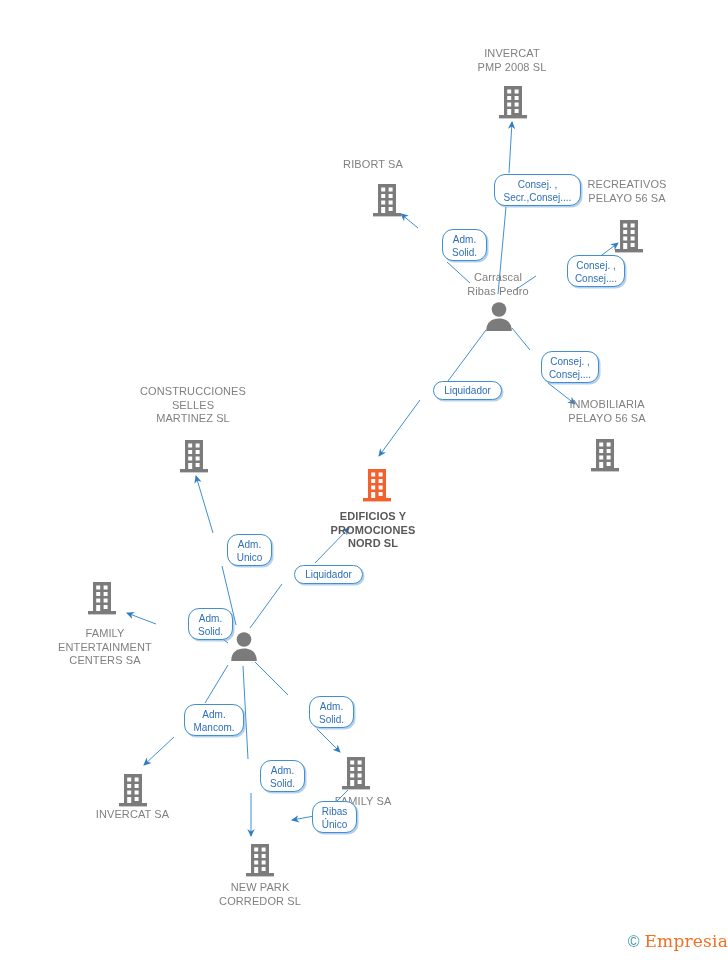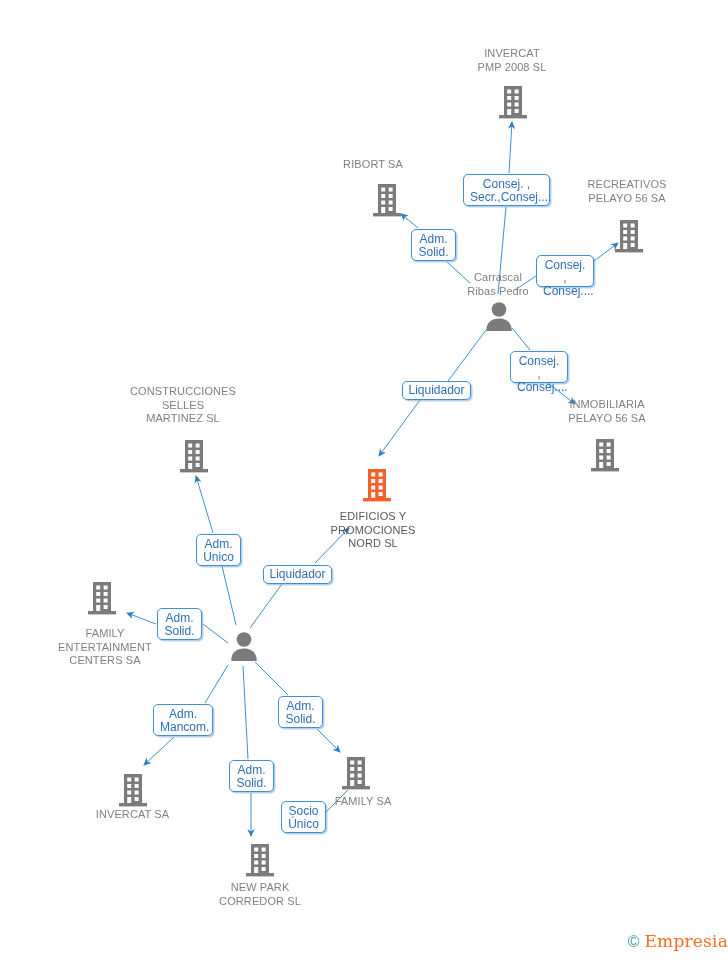--- a/index.html
+++ b/index.html
@@ -32,41 +32,42 @@
   }
   .node-label {
     font-size: 11px;
     line-height: 13.5px;
     color: #808080;
     white-space: pre-line;
     letter-spacing: 0.1px;
   }
   .node-label.focus {
     color: #58585a;
-    font-weight: normal;
+    font-weight: bold;
     font-size: 11px;
     letter-spacing: 0.1px;
   }
   .icon-wrap {
     display: block;
     line-height: 0;
   }
   .rel-box {
     position: absolute;
     border: 1px solid #3f8fd2;
-    border-radius: 5px;
+    border-radius: 11px;
     background: #ffffff;
     color: #2e6fb7;
-    font-size: 12px;
+    font-size: 10px;
     line-height: 13px;
     text-align: center;
     padding: 3px 6px 4px 6px;
     white-space: pre-line;
     box-shadow: 1.5px 1.5px 0 0 rgba(120,170,220,0.55);
     box-sizing: border-box;
+    margin-left: 31px;
   }
   .footer-mark {
     position: absolute;
     right: 12px;
     bottom: 10px;
     display: flex;
     align-items: center;
     gap: 5px;
   }
   .copy-glyph {
@@ -236,21 +237,21 @@
         <rect x="17.6" y="5.5" width="4" height="4" fill="#ffffff"></rect>
         <rect x="10.2" y="12" width="4" height="4" fill="#ffffff"></rect>
         <rect x="17.6" y="12" width="4" height="4" fill="#ffffff"></rect>
         <rect x="10.2" y="18.5" width="4" height="4" fill="#ffffff"></rect>
         <rect x="17.6" y="18.5" width="4" height="4" fill="#ffffff"></rect>
         <rect x="10.2" y="25" width="4" height="6" fill="#ffffff"></rect>
         <rect x="17.6" y="25" width="4" height="4" fill="#ffffff"></rect>
       </svg>
     </span>
   </div>
-  <div class="node" style="left:108px; top:385px; width:150px;">
+  <div class="node" style="left:118px; top:385px; width:150px;">
     <div class="node-label">CONSTRUCCIONES
 SELLES
 MARTINEZ  SL</div>
   </div>
 
   <div class="node" style="left:361px; top:467px;">
     <span class="icon-wrap">
       <svg width="32" height="36" viewBox="0 0 32 36" xmlns="http://www.w3.org/2000/svg">
         <rect x="7" y="2" width="18" height="29" fill="#f4612c"></rect>
         <rect x="2" y="31" width="28" height="3.4" fill="#f4612c"></rect>
@@ -387,21 +388,21 @@
 
   <div class="rel-box" style="left:278px; top:696px; width:45px; height:32px;">Adm.
 Solid.</div>
 
   <div class="rel-box" style="left:153px; top:704px; width:60px; height:32px;">Adm.
 Mancom.</div>
 
   <div class="rel-box" style="left:229px; top:760px; width:45px; height:32px;">Adm.
 Solid.</div>
 
-  <div class="rel-box" style="left:281px; top:801px; width:45px; height:32px;">Socio
+  <div class="rel-box" style="left:281px; top:801px; width:45px; height:32px;">Ribas
 Único</div>
 
   <div class="footer-mark">
     <span class="copy-glyph">©</span>
     <span class="brand-text">Empresia</span>
   </div>
 
 </div>
 
 </body></html>

